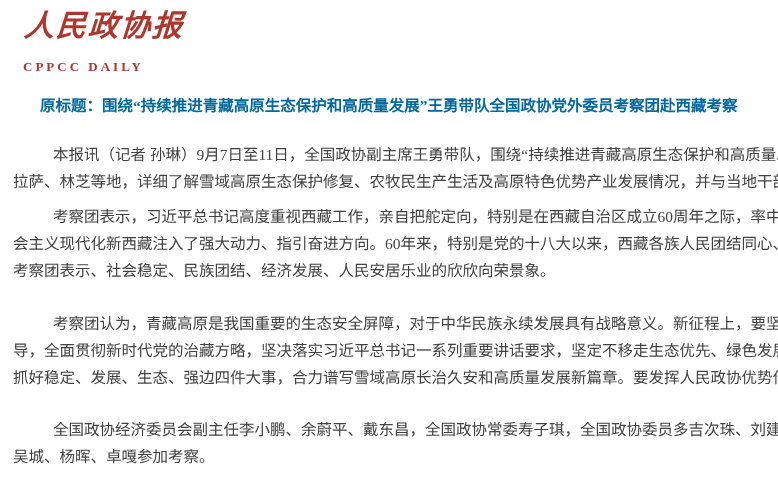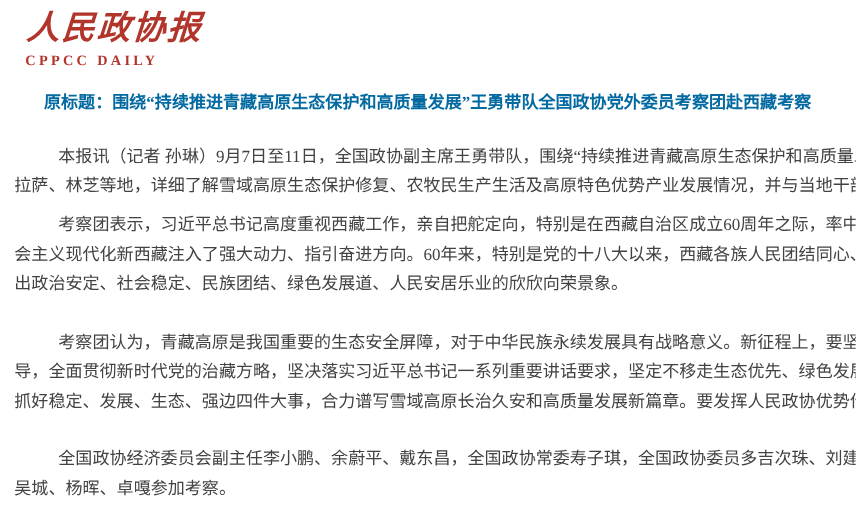--- a/index.html
+++ b/index.html
@@ -34,21 +34,21 @@
     font-family: "DejaVu Serif", "Liberation Serif", serif;
     cursor: pointer;
     display: inline-block;
   }
   .logo-en {
     color: #b2352b;
     font-size: 13px;
     line-height: 16px;
     font-weight: bold;
     letter-spacing: 3px;
-    margin-top: 3px;
+    margin-top: 15px;
     font-family: "Liberation Serif", serif;
   }
   
   .article {
     padding-left: 13px;
   }
   .headline {
     margin: 22px 0 0 27px;
     font-size: 15.5px;
     line-height: 17px;
@@ -90,21 +90,21 @@
     <h1 class="headline">原标题：围绕“持续推进青藏高原生态保护和高质量发展”王勇带队全国政协党外委员考察团赴西藏考察</h1>
 
     <p class="para para-1">
       <span class="line indent">本报讯（记者 孙琳）9月7日至11日，全国政协副主席王勇带队，围绕“持续推进青藏高原生态保护和高质量发展</span>
       <span class="line">拉萨、林芝等地，详细了解雪域高原生态保护修复、农牧民生产生活及高原特色优势产业发展情况，并与当地干部群</span>
     </p>
 
     <p class="para para-2">
       <span class="line indent">考察团表示，习近平总书记高度重视西藏工作，亲自把舵定向，特别是在西藏自治区成立60周年之际，率中央代表</span>
       <span class="line">会主义现代化新西藏注入了强大动力、指引奋进方向。60年来，特别是党的十八大以来，西藏各族人民团结同心、携</span>
-      <span class="line">出政治安定、社会稳定、民族团结、绿色发展道、人民安居乐业的欣欣向荣景象。</span>
+      <span class="line">考察团表示、社会稳定、民族团结、经济发展、人民安居乐业的欣欣向荣景象。</span>
     </p>
 
     <p class="para para-3">
       <span class="line indent">考察团认为，青藏高原是我国重要的生态安全屏障，对于中华民族永续发展具有战略意义。新征程上，要坚持以</span>
       <span class="line">导，全面贯彻新时代党的治藏方略，坚决落实习近平总书记一系列重要讲话要求，坚定不移走生态优先、绿色发展道</span>
       <span class="line">抓好稳定、发展、生态、强边四件大事，合力谱写雪域高原长治久安和高质量发展新篇章。要发挥人民政协优势作用</span>
     </p>
 
     <p class="para para-4">
       <span class="line indent">全国政协经济委员会副主任李小鹏、余蔚平、戴东昌，全国政协常委寿子琪，全国政协委员多吉次珠、刘建波、赵</span>

